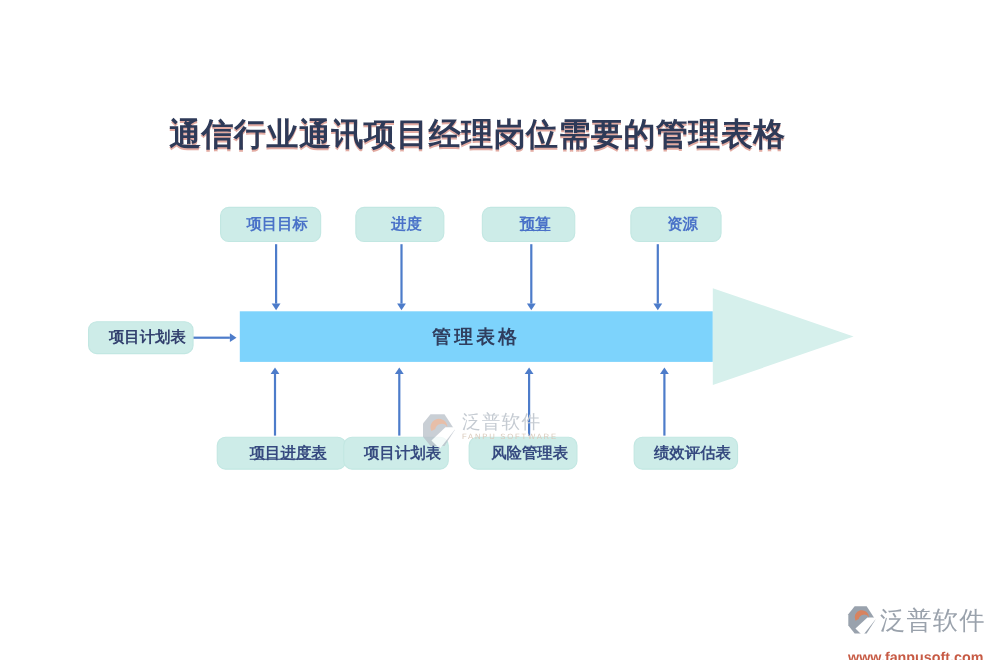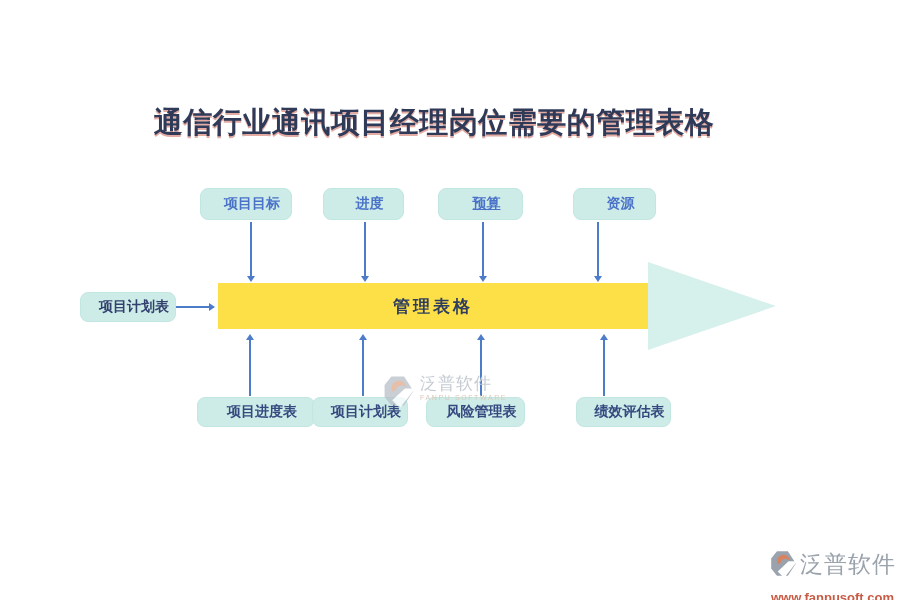--- a/index.html
+++ b/index.html
@@ -18,27 +18,27 @@
     display:flex;align-items:center;justify-content:center;
     font-weight:bold;box-sizing:border-box;z-index:2;padding-left:12px;
   }
   .box.toprow{top:188px;height:32px;color:#4a72c8;font-size:14px;}
   .box.botrow{top:397px;height:30px;color:#35497f;font-size:14px;}
   .box.leftbox{left:80px;top:292px;width:96px;height:30px;color:#32406e;font-size:14px;}
   #b-goal{left:200px;width:92px;}
   #b-progress{left:323px;width:81px;}
   #b-budget{left:438px;width:85px;text-decoration:underline;}
   #b-resource{left:555px;width:83px;margin-left:18px;}
-  #b-schedule{left:197px;width:118px;}
+  #b-schedule{left:197px;width:118px;text-decoration:underline;}
   #b-quality{left:312px;width:96px;}
   #b-risk{left:426px;width:99px;}
   #b-perf{left:576px;width:95px;}
   
   .arrow-body{
-    position:absolute;left:218px;top:283px;width:430px;height:46px;background:#fde047;
+    position:absolute;left:218px;top:283px;width:430px;height:46px;background:#7dd3fc;
     display:flex;align-items:center;justify-content:center;
     font-size:17px;font-weight:600;color:#2f3e5e;letter-spacing:3px;z-index:1;
   }
   .arrow-head{
     position:absolute;left:648px;top:262px;width:0;height:0;z-index:1;
     border-top:44px solid transparent;border-bottom:44px solid transparent;
     border-left:128px solid #d6f0ec;
   }
   
   .vline{position:absolute;width:2px;background:#4d7cca;z-index:1;}

